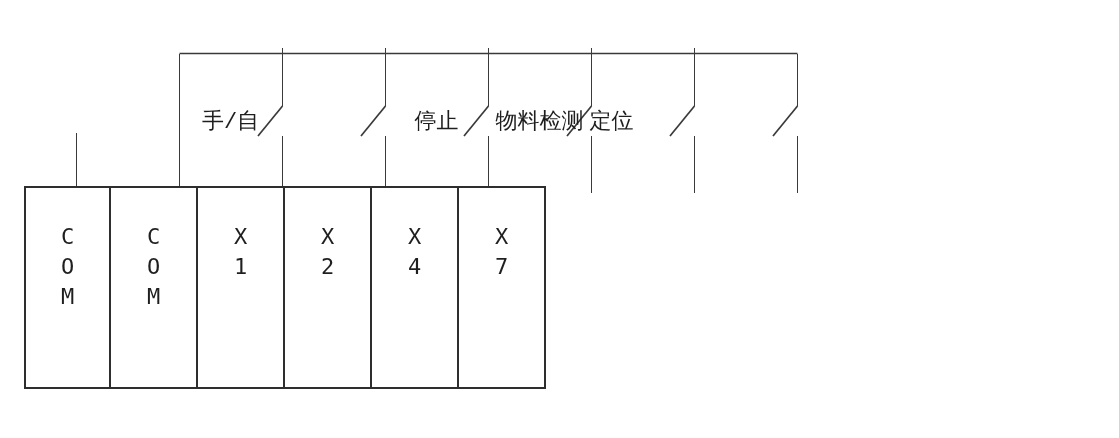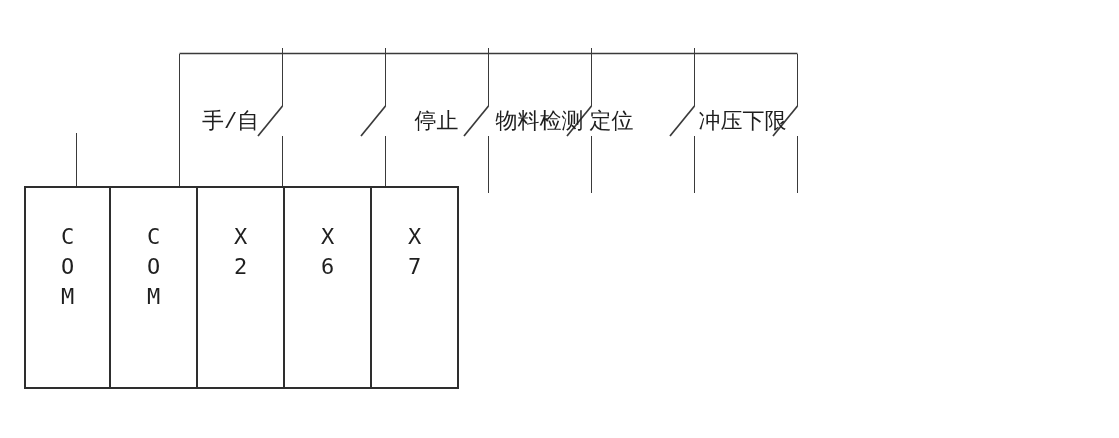--- a/index.html
+++ b/index.html
@@ -112,33 +112,35 @@
       <path d="M797.5,53.5 V106"></path>
       <path d="M797.5,106 L773,136" shape-rendering="auto"></path>
       <path d="M797.5,136 V193"></path>
     </g>
   </svg>
 
   <div class="switch-label" style="left:179px;">手/自</div>
   <div class="switch-label" style="left:488px;">物料检测</div>
   <div class="switch-label" style="left:385px;">停止</div>
   <div class="switch-label" style="left:560px;">定位</div>
-  <div class="switch-label" style="left:691px;">冲压下限</div>
 
   <div id="terminal-row">
     <div class="tbox">
       <div class="vlabel">COM</div>
     </div>
     <div class="tbox">
       <div class="vlabel">COM</div>
     </div>
     <div class="tbox">
+      <div class="vlabel">X1</div>
+    </div>
+    <div class="tbox">
       <div class="vlabel">X2</div>
     </div>
     <div class="tbox">
-      <div class="vlabel">X6</div>
+      <div class="vlabel">X4</div>
     </div>
     <div class="tbox">
       <div class="vlabel">X7</div>
     </div>
   </div>
 
 </div>
 
 </body></html>

